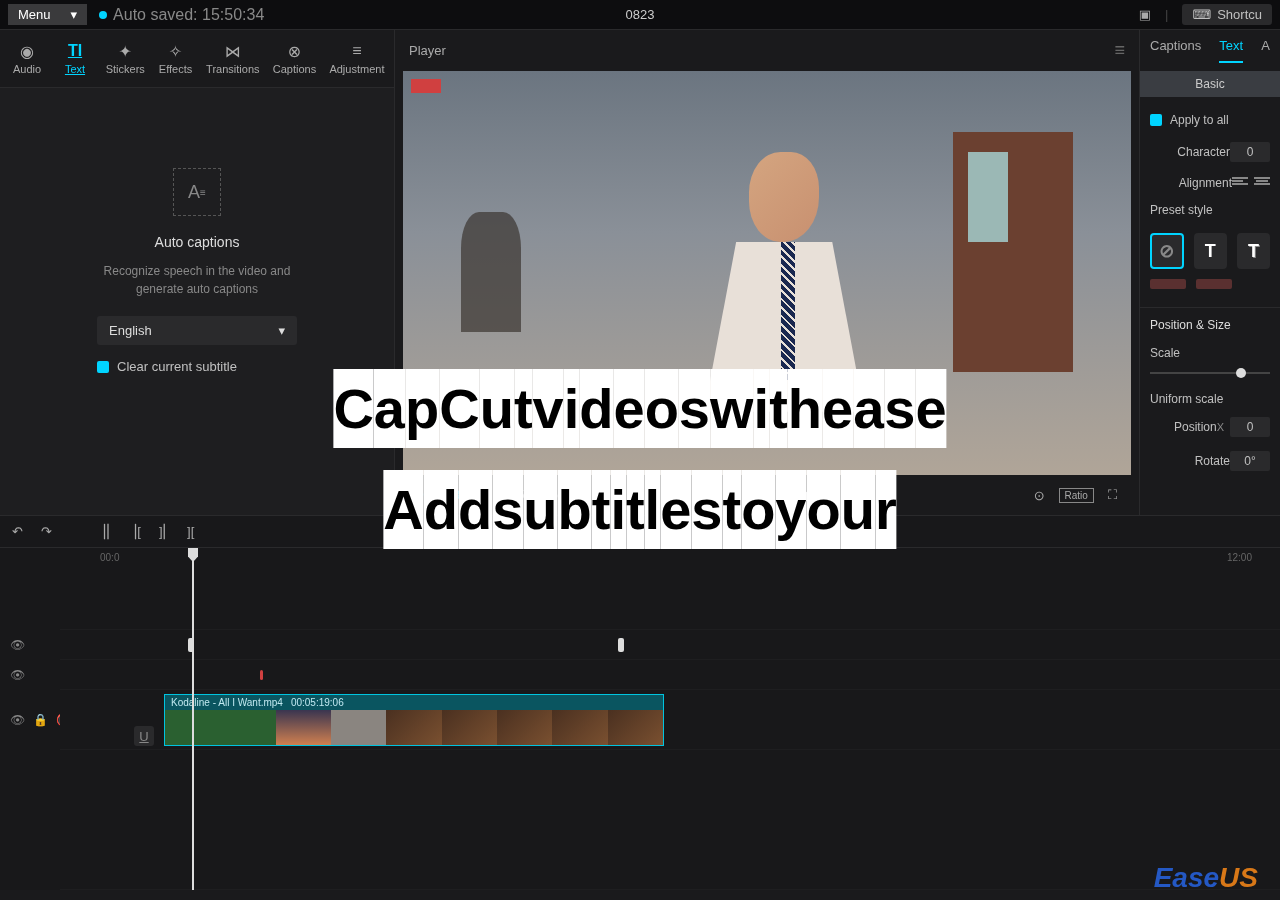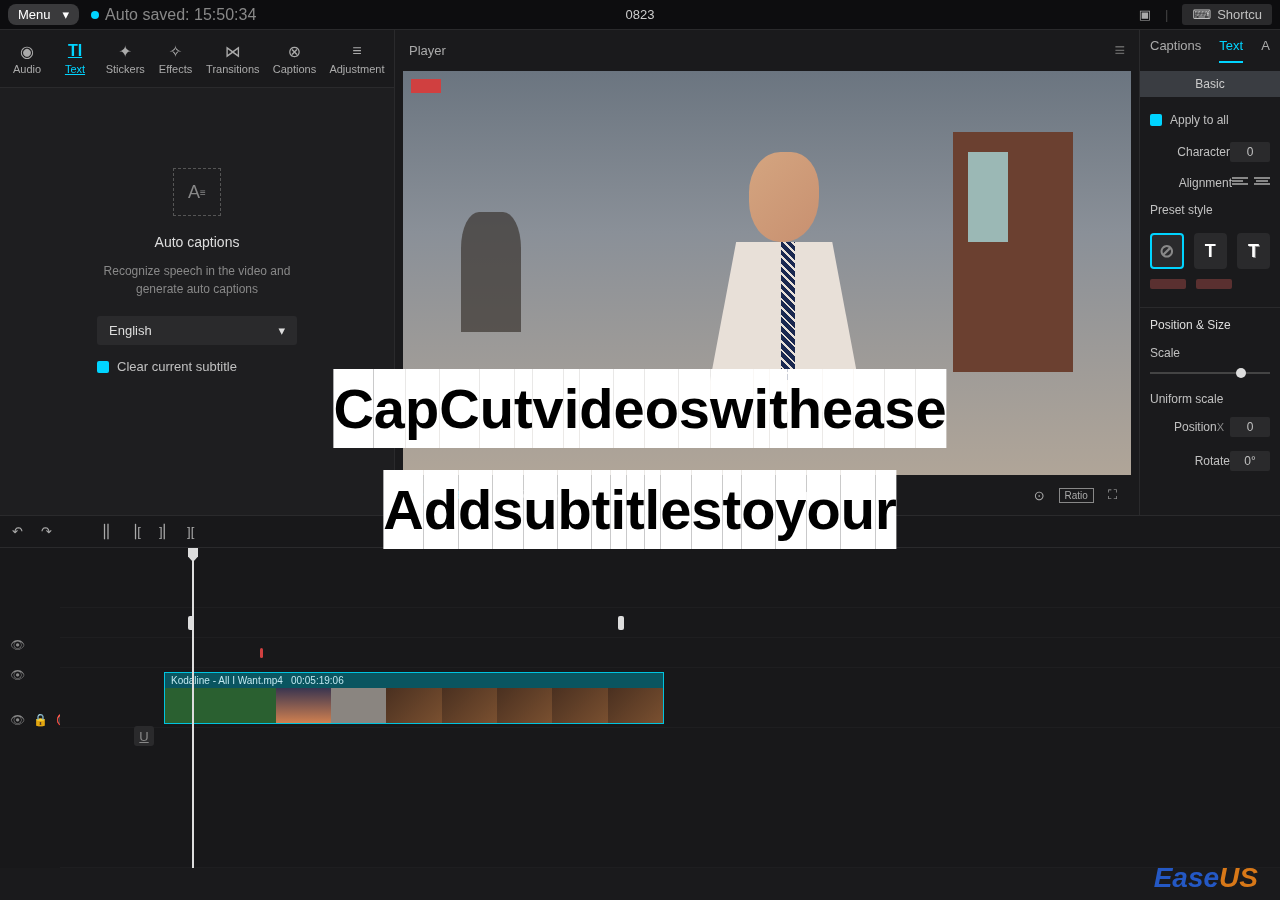--- a/index.html
+++ b/index.html
@@ -1,20 +1,20 @@
 <!DOCTYPE html>
 <html><head>
 <meta charset="utf-8">
 <style>
 * { margin: 0; padding: 0; box-sizing: border-box; font-family: Arial, sans-serif; }
 body { background: #1a1a1c; color: #c0c0c0; width: 1280px; height: 900px; overflow: hidden; position: relative; font-size: 13px; }
 
 
 .topbar { height: 30px; background: #0d0d0f; display: flex; align-items: center; padding: 0 8px; border-bottom: 1px solid #2a2a2c; }
-.menu-btn { background: #3a3a3c; color: #fff; padding: 3px 10px; border-radius: 8px; margin-right: 12px; display: flex; align-items: flex-start; gap: 12px; }
+.menu-btn { background: #3a3a3c; color: #fff; padding: 3px 10px; border-radius: 0; margin-right: 12px; display: flex; align-items: flex-start; gap: 20px; }
 .autosave { display: flex; align-items: center; gap: 6px; color: #888; font-size: 16px; }
 .autosave-dot { width: 8px; height: 8px; border-radius: 50%; background: #00d4ff; }
 .project-name { position: absolute; left: 50%; transform: translateX(-50%); color: #ccc; font-size: 13px; }
 .topbar-right { margin-left: auto; display: flex; gap: 14px; align-items: center; }
 .shortcut-btn { background: #2a2a2c; padding: 3px 10px; border-radius: 3px; display: flex; gap: 6px; align-items: center; }
 
 
 .main { display: flex; height: 485px; }
 
 
@@ -307,20 +307,24 @@
       <div class="tl-track-ctrl">
           <span>👁</span>
         </div>
       <div class="tl-track-ctrl" style="height:60px">
           <span>👁</span>
           <span>🔒</span>
           <span>🔇</span>
         </div>
     </div>
     <div class="tl-right">
+      <div class="tl-ruler">
+        <span class="tl-tick" style="left:40px">00:0</span>
+        <span class="tl-tick" style="right:28px">12:00</span>
+      </div>
       <div class="tl-tracks">
         <div class="tl-track" style="height:60px"></div>
         <div class="tl-track">
           <div class="marker" style="left:128px"></div>
           <div class="marker" style="left:558px"></div>
         </div>
         <div class="tl-track">
           <div class="marker red" style="left:200px"></div>
         </div>
         <div class="tl-track tall">

